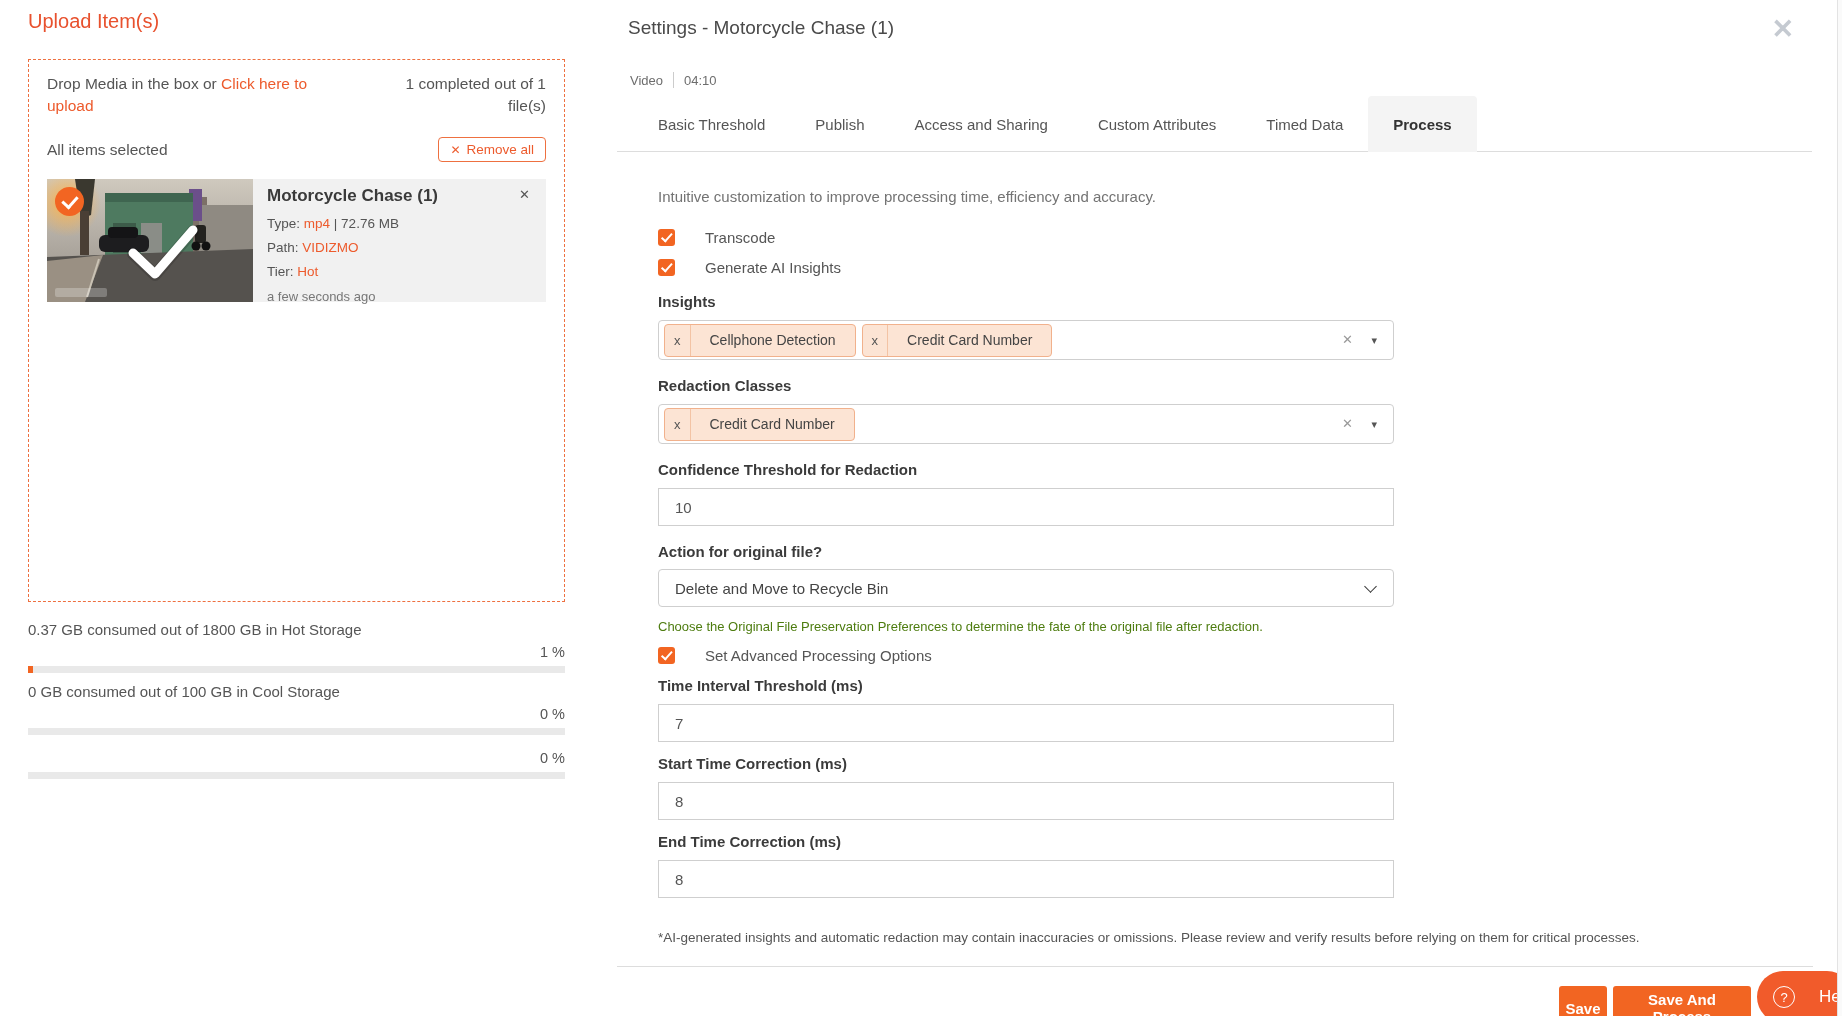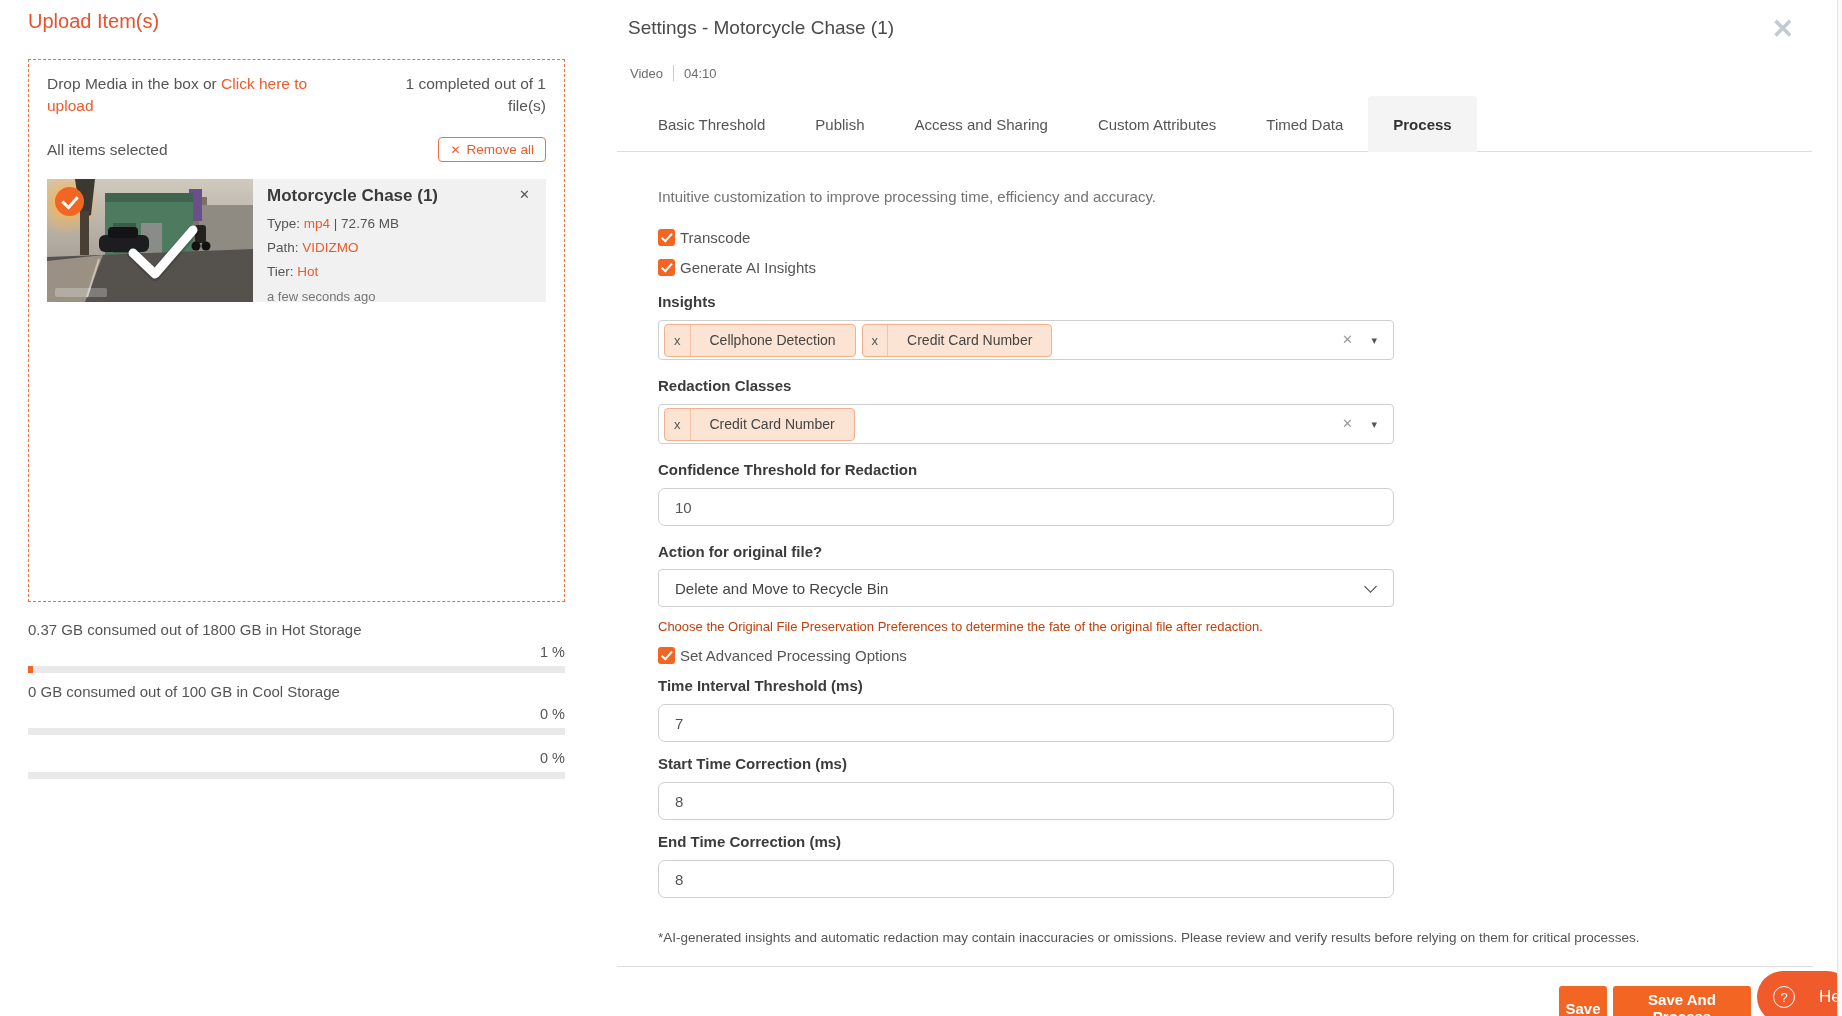--- a/index.html
+++ b/index.html
@@ -48,56 +48,56 @@
   .storage{position:absolute;left:0;top:621px;width:537px;}
   .srow{height:62px;}
   .srow .slabel{font-size:15px;color:#555;line-height:18px;}
   .srow .spct{text-align:right;font-size:14.5px;color:#555;margin-top:5px;line-height:16px;}
   .sbar{margin-top:6px;height:7px;background:#e9e9e9;position:relative;overflow:hidden;}
   .sfill{position:absolute;left:0;top:0;bottom:0;background:#f26522;}
   
   .dialog{position:absolute;left:605px;top:0;width:1211px;height:1016px;}
   .dlg-title{position:absolute;left:23px;top:17px;font-size:19px;color:#4a4a4a;}
   .dlg-close{position:absolute;right:22px;top:14px;font-size:27px;color:#c5cad1;font-weight:bold;cursor:pointer;line-height:30px;}
-  .dlg-meta{position:absolute;left:25px;top:65px;display:flex;align-items:center;gap:10px;font-size:13px;color:#6d6d6d;}
+  .dlg-meta{position:absolute;left:25px;top:72px;display:flex;align-items:center;gap:10px;font-size:13px;color:#6d6d6d;}
   .meta-div{width:1px;height:16px;background:#ccc;}
   .tabs{position:absolute;left:12px;top:96px;width:1195px;height:56px;border-bottom:1px solid #ddd;display:flex;padding-left:16px;box-sizing:border-box;}
   .tab{height:56px;display:flex;align-items:center;padding:0 25px;font-size:15px;color:#555;cursor:pointer;white-space:nowrap;}
   .tab.active{background:#f4f4f4;font-weight:bold;color:#333;border-radius:4px 4px 0 0;}
   .dlg-content{position:absolute;left:53px;top:152px;width:1158px;}
   .intro{margin-top:36px;font-size:15px;color:#737373;}
-  .cb-row{display:flex;align-items:flex-end;gap:5px;}
+  .cb-row{display:flex;align-items:flex-end;gap:30px;}
   .cb-row.first{margin-top:24px;}
   .cb-row.second{margin-top:13px;}
   .cb{width:17px;height:17px;border-radius:3px;background:#f26522;position:relative;flex:none;cursor:pointer;}
   .cb::after{content:"";position:absolute;left:5.5px;top:2px;width:4px;height:8.5px;border:solid #fff;border-width:0 2.4px 2.4px 0;transform:rotate(42deg);}
   .cb-label{font-size:15px;color:#555;}
   .sec-label{margin-top:17px;font-size:15px;font-weight:bold;color:#3b3b3b;}
   .tag-field{
     margin-top:10px;width:736px;height:40px;box-sizing:border-box;border:1px solid #cfcfcf;
     border-radius:4px;position:relative;display:flex;align-items:center;padding-left:5px;gap:6px;cursor:pointer;
   }
   .tag{
     height:31px;display:inline-flex;align-items:stretch;border:1px solid #f1b18c;
     background:#fce4d4;border-radius:4px;overflow:hidden;
   }
   .tag-x{display:flex;align-items:center;padding:0 9px;font-size:13px;color:#555;border-right:1px solid #f3c3a4;cursor:pointer;}
   .tag-label{display:flex;align-items:center;padding:0 19px;font-size:14px;color:#444;}
   .fld-clear{position:absolute;right:40px;top:11px;font-size:13px;color:#999;cursor:pointer;}
   .fld-caret{position:absolute;right:16px;top:13px;font-size:11px;color:#555;cursor:pointer;}
   .text-input{
-    margin-top:10px;width:736px;height:38px;box-sizing:border-box;border:1px solid #cfcfcf;border-radius:7px;
+    margin-top:10px;width:736px;height:38px;box-sizing:border-box;border:1px solid #cfcfcf;border-radius:0;
     padding:0 16px;font-size:15px;color:#555;font-family:"Liberation Sans",sans-serif;display:block;background:#fff;
   }
   .select{
     margin-top:9px;width:736px;height:38px;box-sizing:border-box;border:1px solid #cfcfcf;border-radius:4px;
     position:relative;display:flex;align-items:center;padding-left:16px;font-size:15px;color:#444;cursor:pointer;background:#fff;
   }
   .sel-chev{position:absolute;right:18px;top:12px;width:8px;height:8px;border-right:1.8px solid #333;border-bottom:1.8px solid #333;transform:rotate(45deg);}
-  .helper{margin-top:12px;font-size:13px;color:#c2410c;}
+  .helper{margin-top:12px;font-size:13px;color:#4d7c0f;}
   .cb-row.adv{margin-top:13px;}
   .in-label{margin-top:13px;font-size:15px;font-weight:bold;color:#3b3b3b;}
   .footnote{margin-top:32px;font-size:13.5px;color:#555;}
   .footer-line{position:absolute;left:617px;top:966px;width:1196px;border-top:1px solid #ddd;}
   .btn{
     position:absolute;top:986px;height:44px;background:#f26522;color:#fff;border:none;border-radius:3px;
     font-size:15px;font-weight:bold;font-family:"Liberation Sans",sans-serif;cursor:pointer;
   }
   .btn-save{left:1559px;width:48px;}
   .btn-sap{left:1613px;width:138px;}

